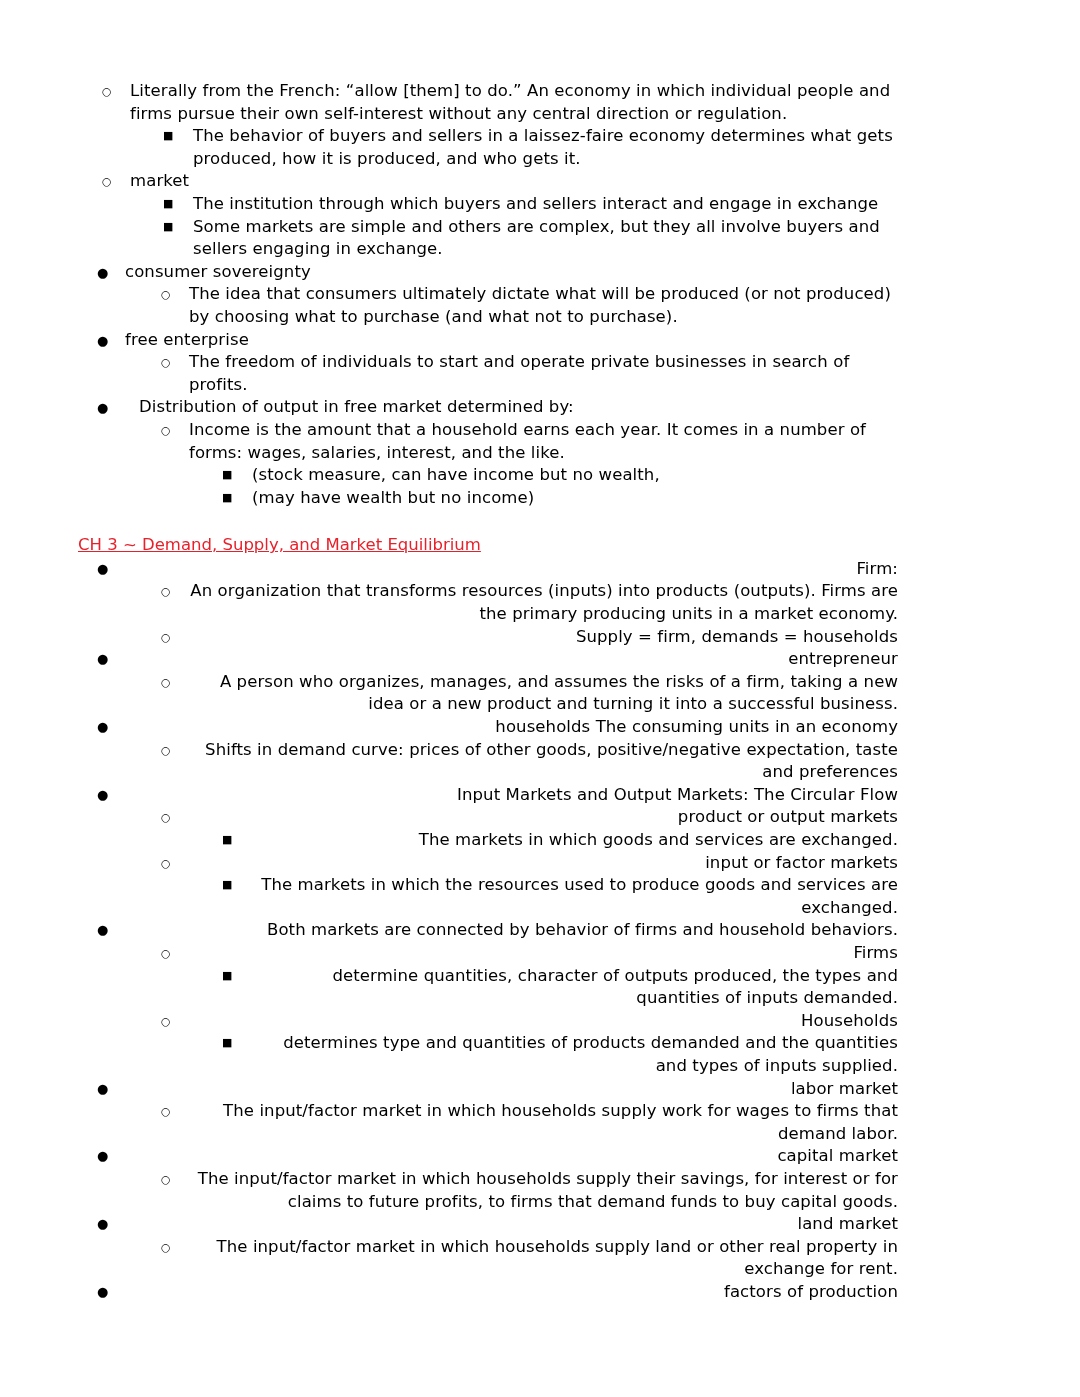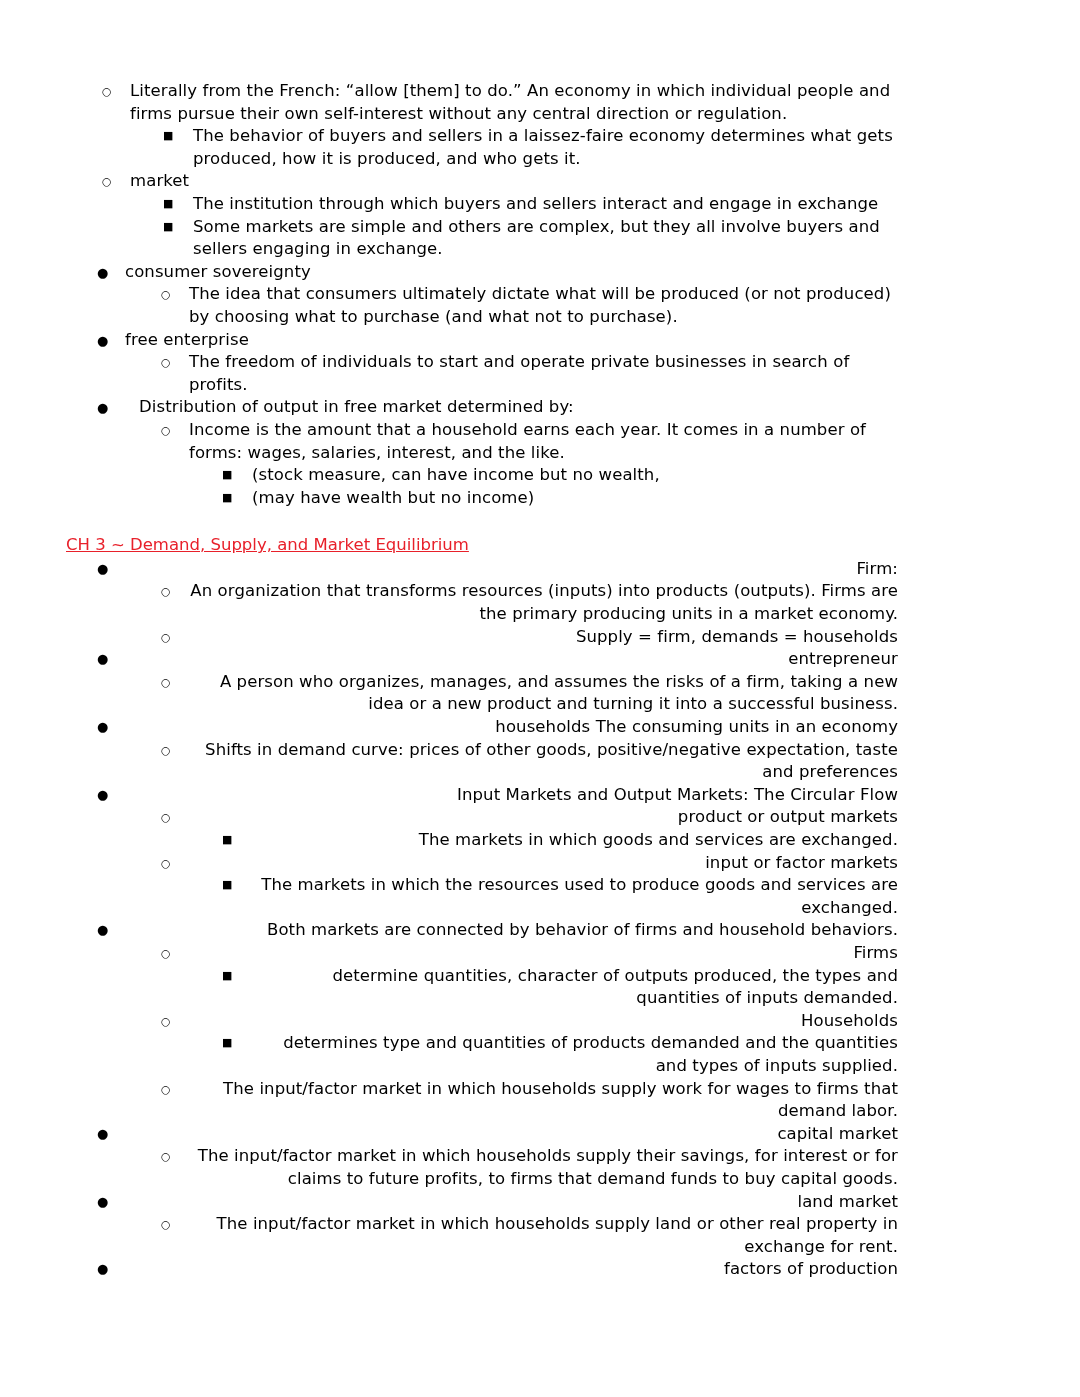--- a/index.html
+++ b/index.html
@@ -82,21 +82,21 @@
     left: -30px;
     top: 0;
     font-size: 11px;
     line-height: 22px;
   }
   .heading {
     color: #e8202a;
     text-decoration: underline;
     font-size: 16.5px;
     line-height: 22.6px;
-    margin: 25px 0 1px 0;
+    margin: 25px 0 1px 12px;
     padding-left: 0;
     display: inline-block;
   }
   .heading-wrap {
     padding-left: 0;
   }
 </style>
 <style>
   #top-root > li.as-l1 { margin-left: -5px; }
   #top-root > li.as-l1 > .txt::before { content: "\25CF"; font-size: 13px; left: -28px; }
@@ -236,20 +236,21 @@
               <span class="txt">Households</span>
               <ul class="lvl3">
                 <li>
                   <span class="txt">determines type and quantities of products demanded and the quantities and types of inputs supplied.</span>
                 </li>
               </ul>
             </li>
           </ul>
         </li>
         <li>
+          <span class="txt">labor market</span>
           <ul class="lvl2">
             <li>
               <span class="txt">The input/factor market in which households supply work for wages to firms that demand labor.</span>
             </li>
           </ul>
         </li>
         <li>
           <span class="txt">capital market</span>
           <ul class="lvl2">
             <li>

